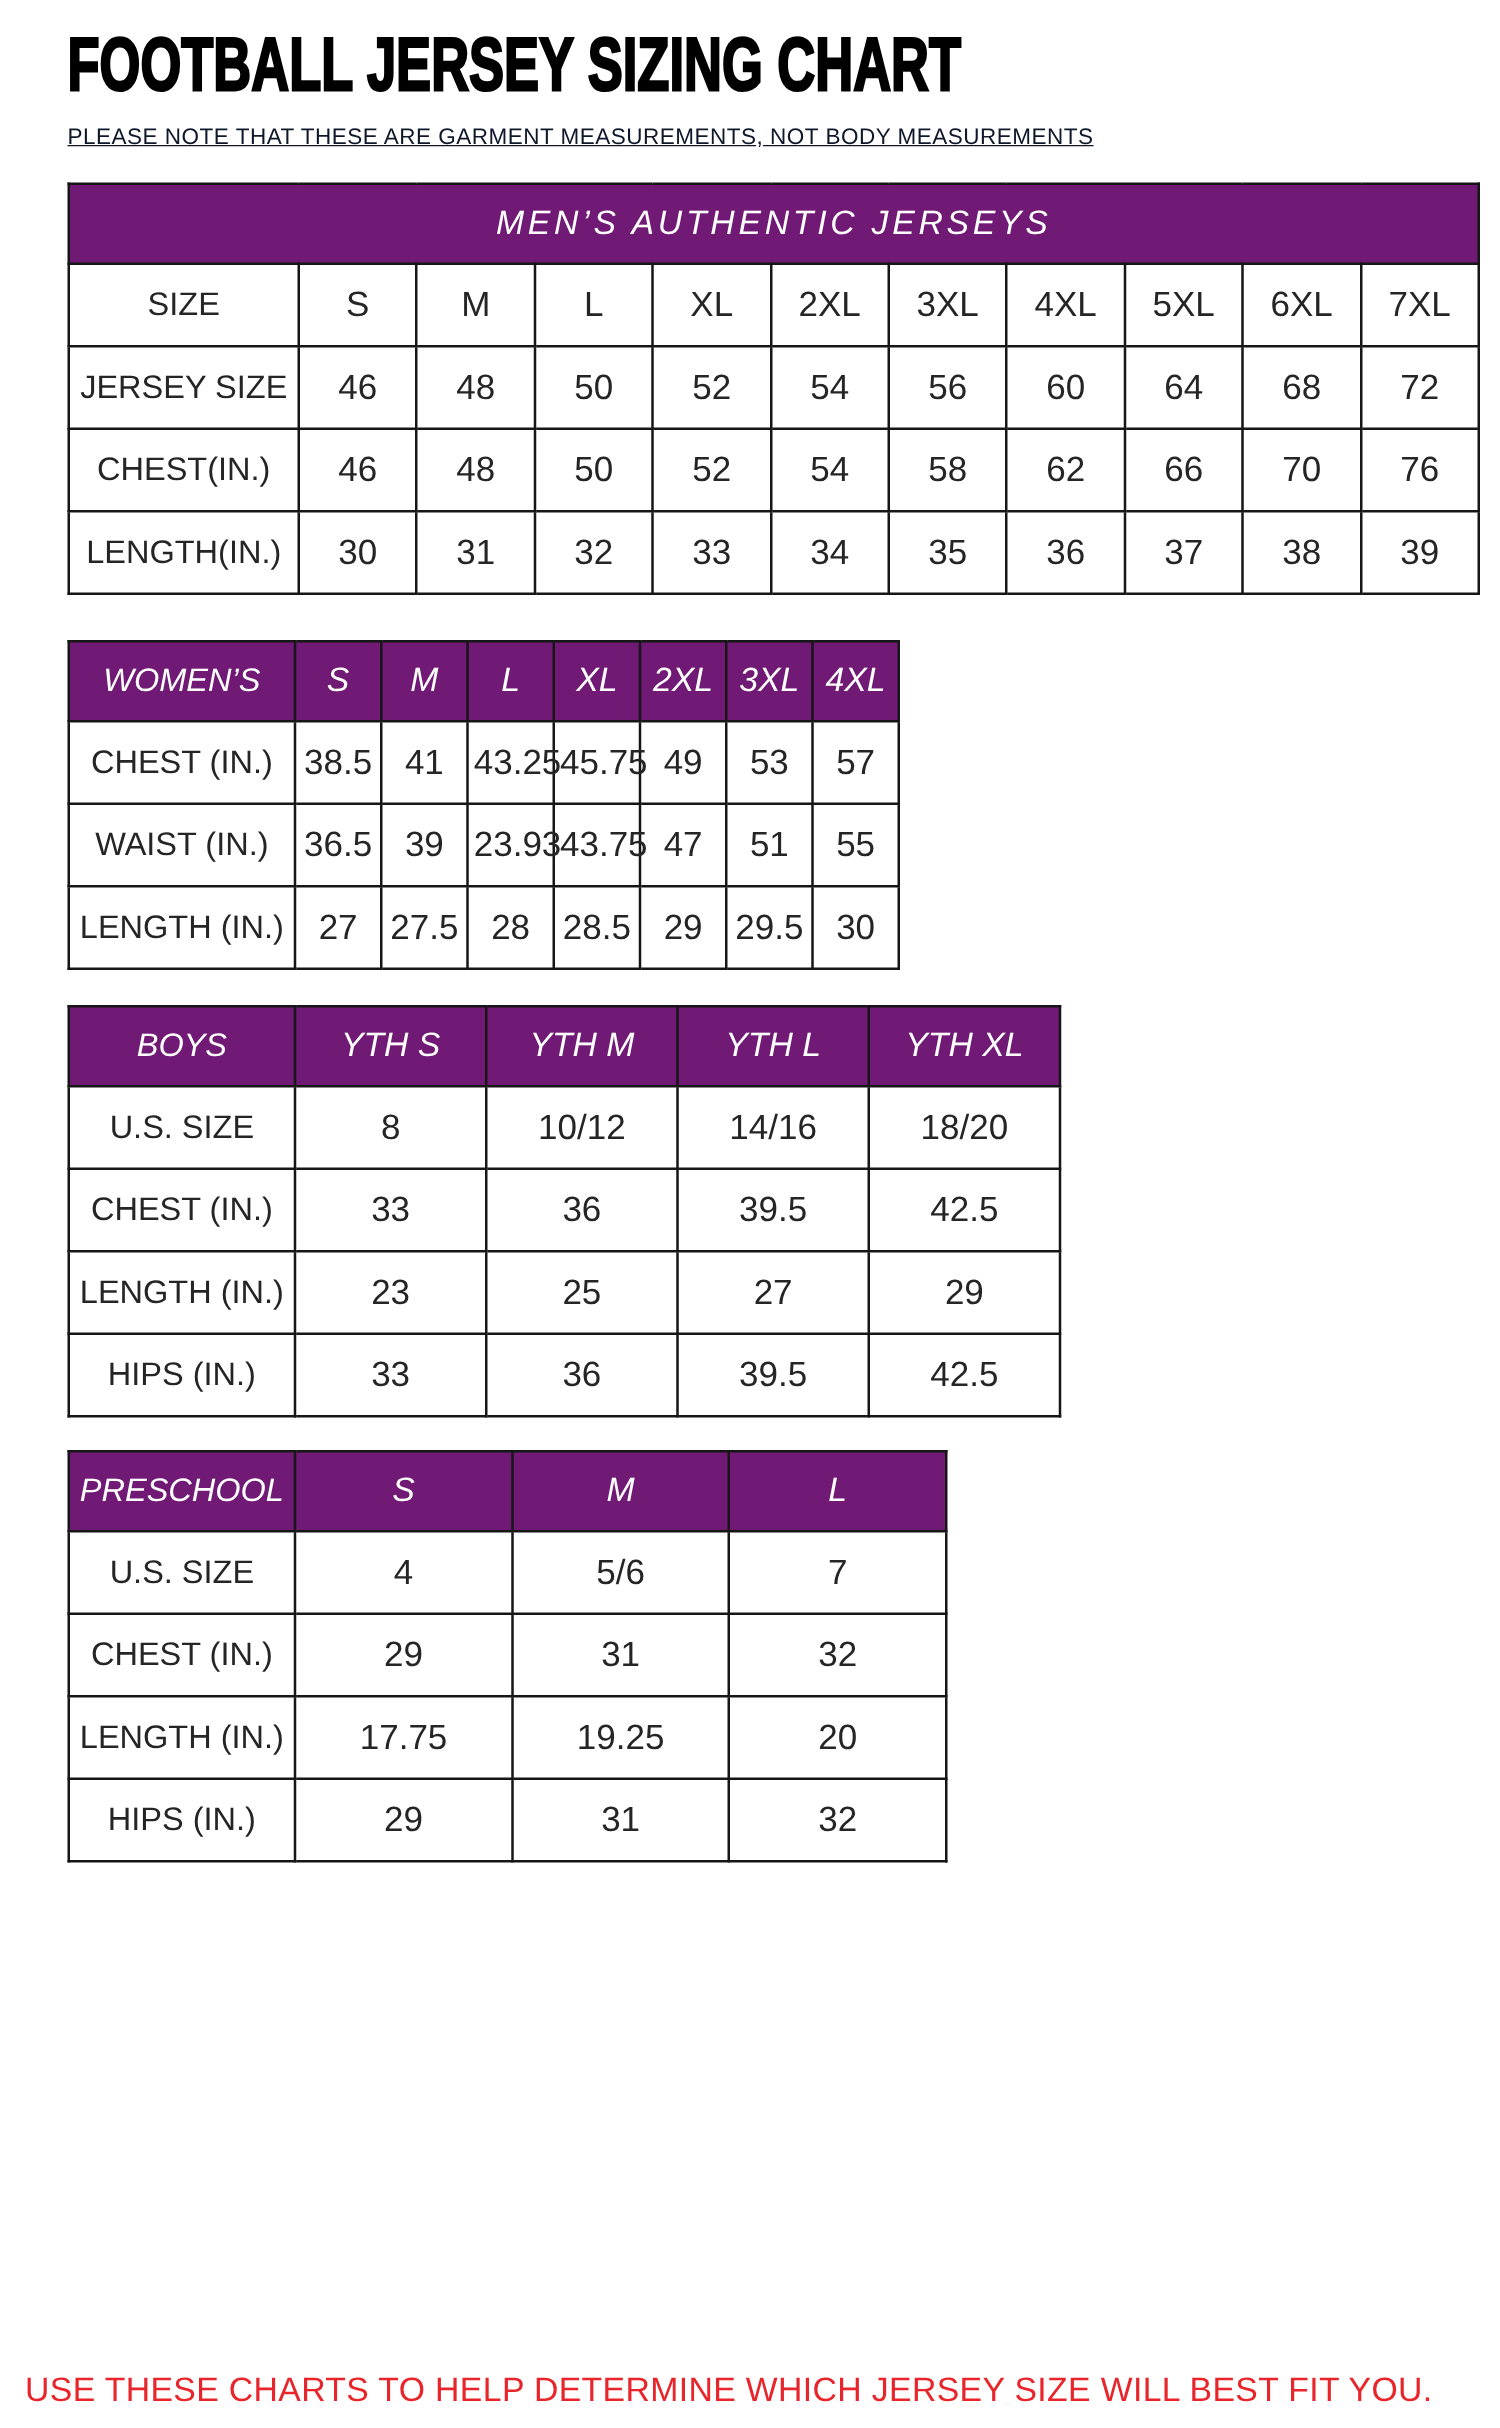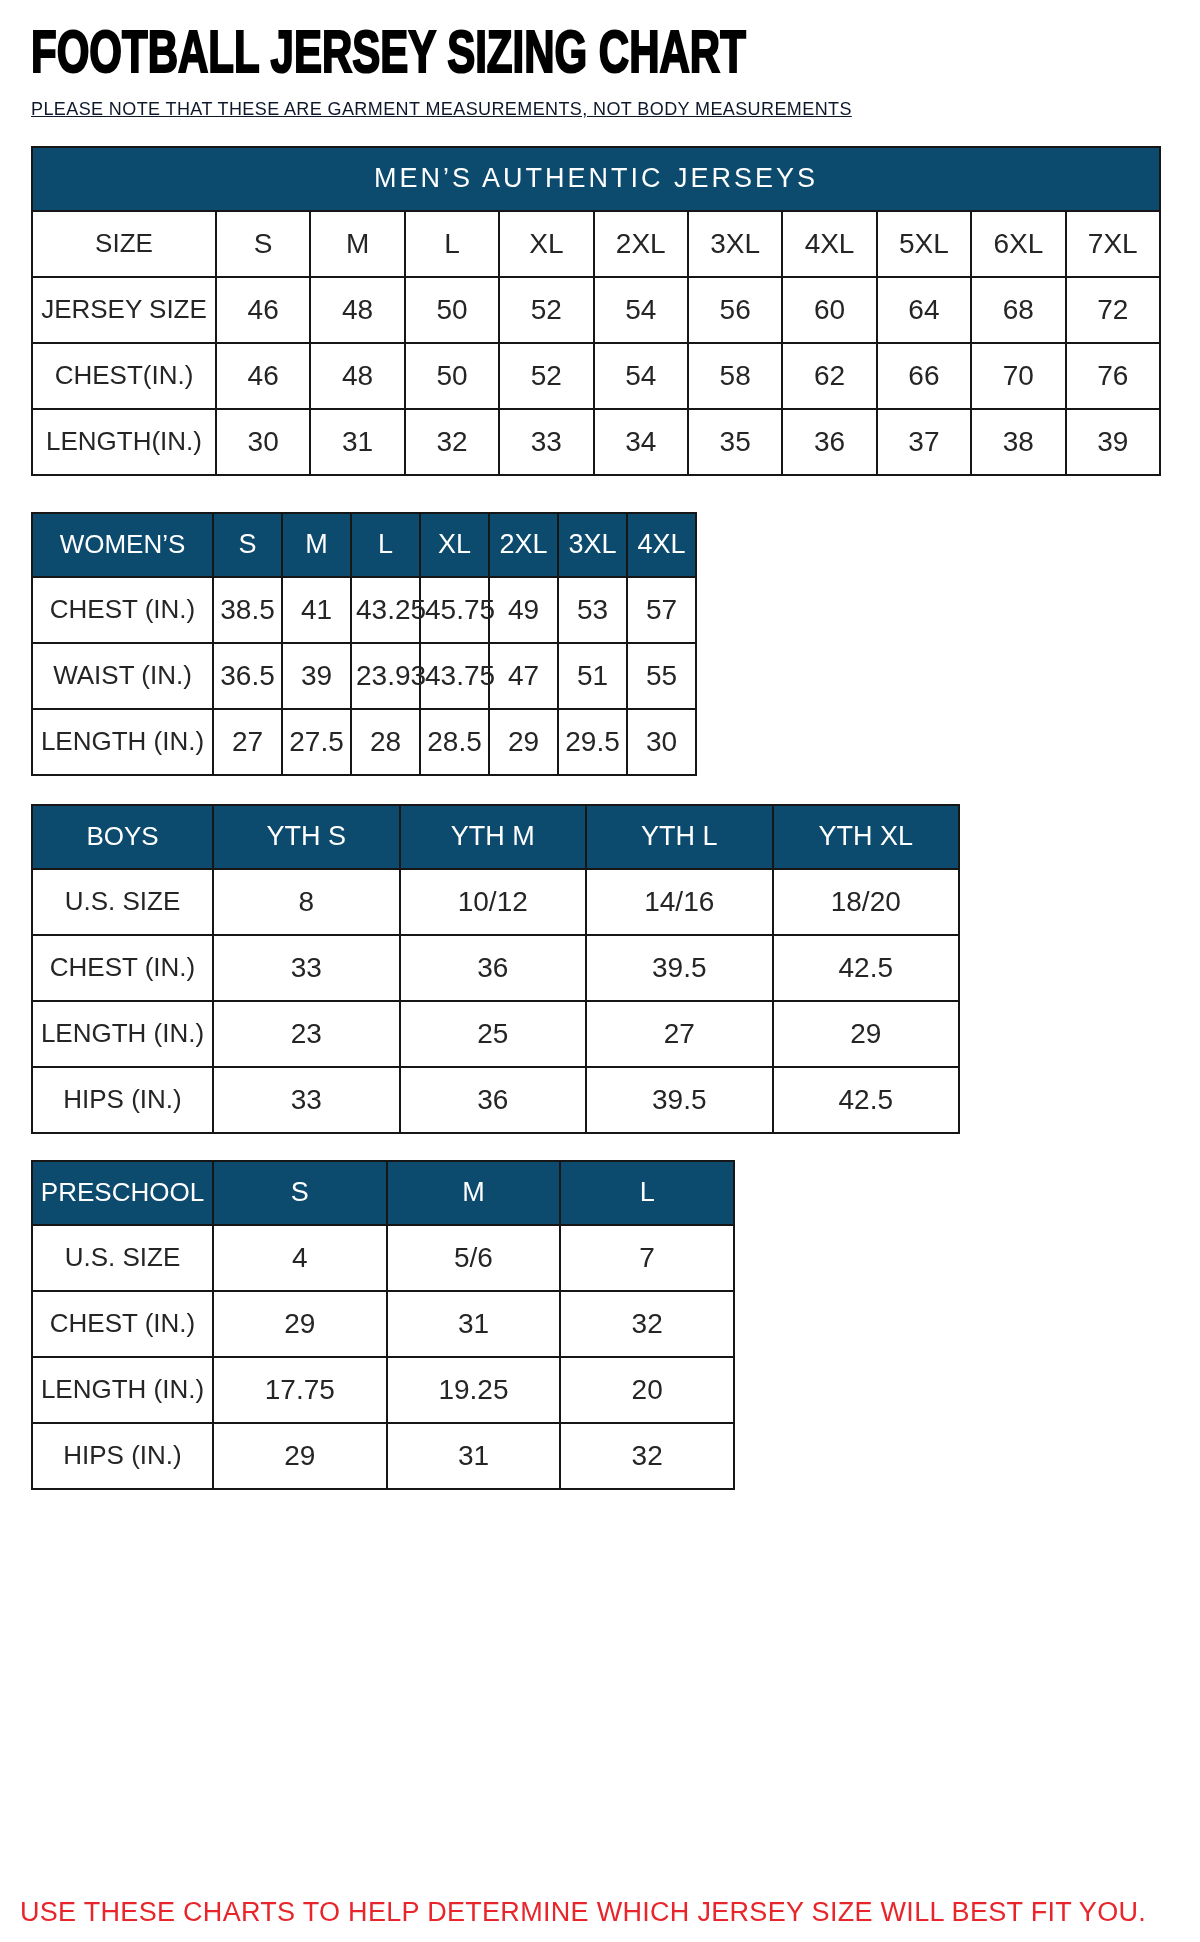--- a/index.html
+++ b/index.html
@@ -1,46 +1,46 @@
 <!DOCTYPE html>
 <html><head>
 <meta charset="utf-8">
 <style>
   html,body{margin:0;padding:0;}
   body{
     width:1200px;height:1942px;background:#ffffff;
     font-family:"Liberation Sans",sans-serif;color:#1f1f1f;
     position:relative;overflow:hidden;
   }
-  .page{padding:16px 35px 0 31px;}
+  .page{padding:16px 35px 0 54px;}
   .title{
     font-weight:700;font-size:60px;line-height:1;color:#000;
     -webkit-text-stroke:2.2px #000;
     transform:scaleX(0.70);transform-origin:left center;
     white-space:nowrap;margin:6px 0 0 0;
   }
   .note{
     color:#0f172a;font-size:18px;line-height:1.32;
     margin:16px 0 0 0;max-width:920px;letter-spacing:0.4px;text-decoration:underline;
   }
   table.t{border-collapse:collapse;table-layout:fixed;}
   .t th,.t td{
     border:2px solid #161616;text-align:center;vertical-align:middle;
     font-weight:400;padding:2px 4px;
   }
   .t td{height:60px;font-size:28px;color:#252525;}
   .t td.lbl,.t th.lbl{font-size:26px;}
-  .gray{background:#0c4a6e;color:#ffffff;}
+  .gray{background:#701a75;color:#ffffff;font-style:italic;}
   .t thead th{height:58px;font-size:27px;}
   .tbl-title{font-size:29px;letter-spacing:3px;height:62px;}
   #mens{width:1130px;margin-top:24px;}
   #mens col.first{width:184px;}
   #womens{width:666px;margin-top:36px;}
   #womens col.first{width:181px;}
-  #boys{width:929px;margin-top:28px;}
+  #boys{width:795px;margin-top:28px;}
   #boys col.first{width:181px;}
   #preschool{width:704px;margin-top:26px;}
   #preschool col.first{width:181px;}
   .footer{
     position:absolute;left:20px;bottom:14px;margin:0;
     color:#e8252b;font-size:27px;letter-spacing:0.3px;white-space:nowrap;
   }
 </style>
 </head>
 <body>

